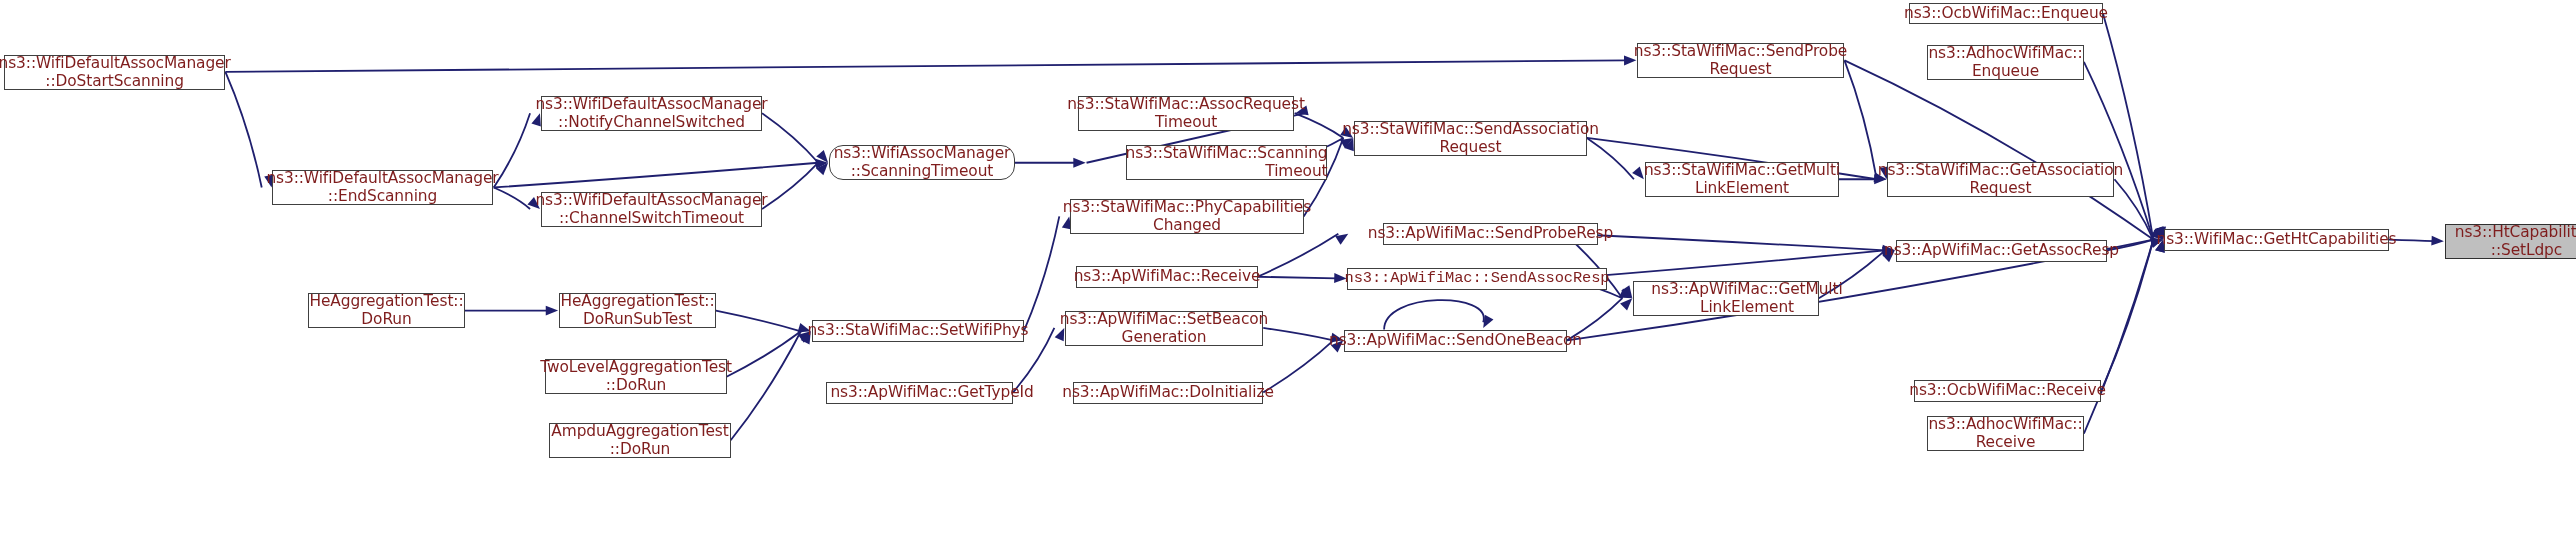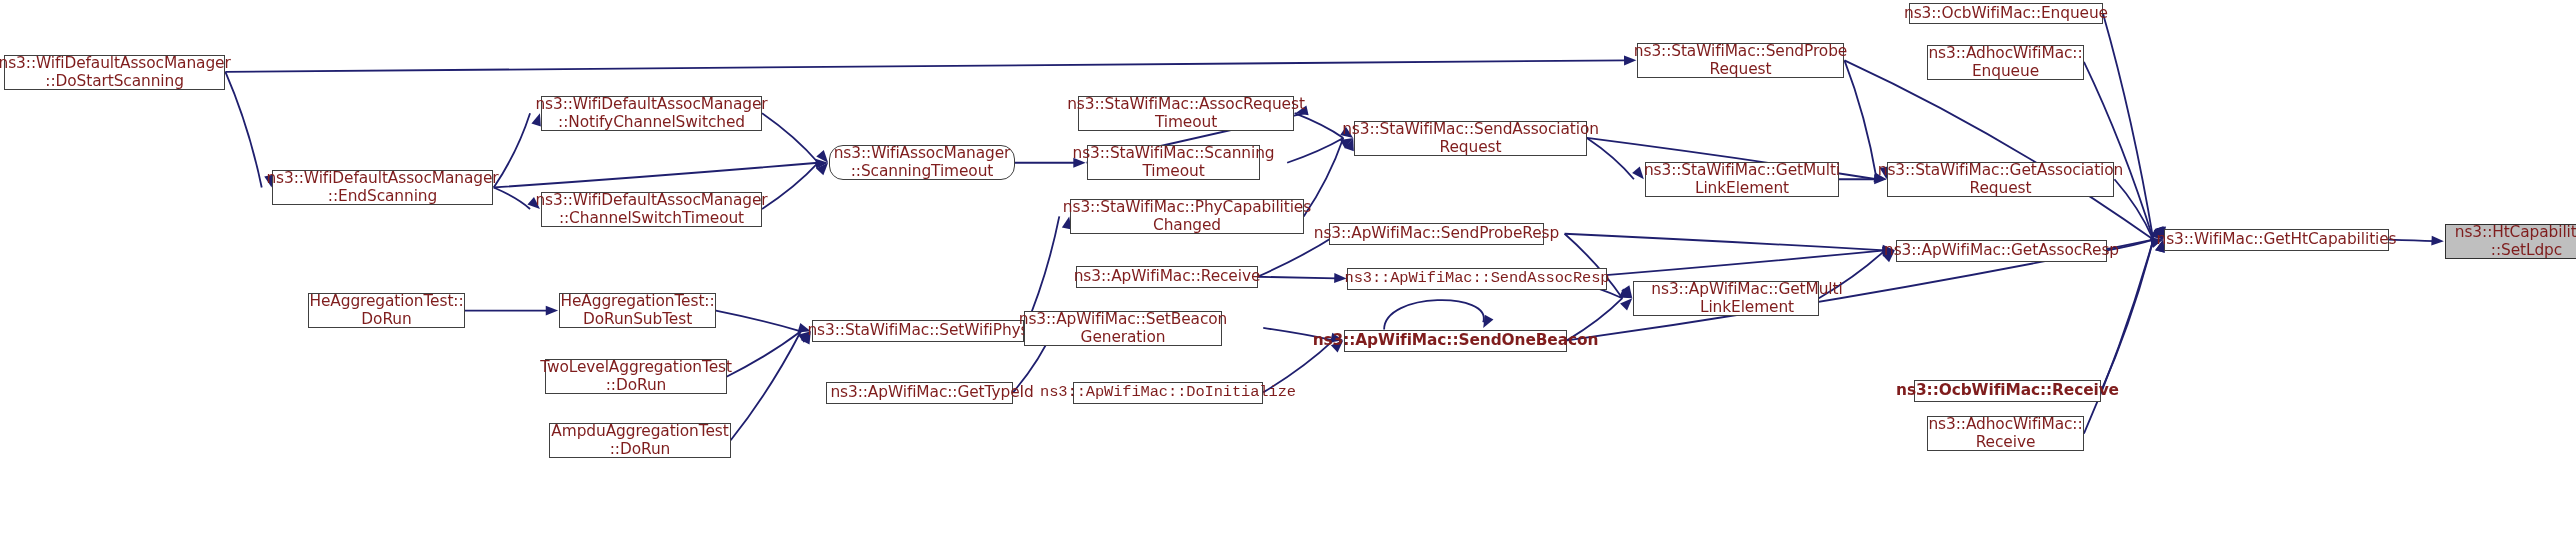--- a/index.html
+++ b/index.html
@@ -149,21 +149,21 @@
       <div class="gnode" style="left: 272px; top: 170px; width: 221px; height: 35px;">ns3::WifiDefaultAssocManager
 ::EndScanning</div>
       <div class="gnode" style="left: 541px; top: 96px; width: 221px; height: 35px;">ns3::WifiDefaultAssocManager
 ::NotifyChannelSwitched</div>
       <div class="gnode" style="left: 541px; top: 192px; width: 221px; height: 35px;">ns3::WifiDefaultAssocManager
 ::ChannelSwitchTimeout</div>
       <div class="gnode" style="left: 829px; top: 145px; width: 186px; height: 35px; border-radius: 14px;">ns3::WifiAssocManager
 ::ScanningTimeout</div>
       <div class="gnode" style="left: 1078px; top: 96px; width: 216px; height: 35px;">ns3::StaWifiMac::AssocRequest
 Timeout</div>
-      <div class="gnode" style="left: 1087px; top: 145px; width: 173px; height: 35px;">ns3::StaWifiMac::Scanning
+      <div class="gnode" style="left: 1126px; top: 145px; width: 201px; height: 35px; text-align: right;">ns3::StaWifiMac::Scanning
 Timeout</div>
       <div class="gnode" style="left: 1070px; top: 199px; width: 234px; height: 35px;">ns3::StaWifiMac::PhyCapabilities
 Changed</div>
       <div class="gnode" style="left: 1354px; top: 121px; width: 233px; height: 35px;">ns3::StaWifiMac::SendAssociation
 Request</div>
       <div class="gnode" style="left: 1637px; top: 43px; width: 207px; height: 35px;">ns3::StaWifiMac::SendProbe
 Request</div>
       <div class="gnode" style="left: 1645px; top: 162px; width: 194px; height: 35px;">ns3::StaWifiMac::GetMulti
 LinkElement</div>
       <div class="gnode" style="left: 1887px; top: 162px; width: 227px; height: 35px;">ns3::StaWifiMac::GetAssociation
@@ -178,27 +178,27 @@
 DoRun</div>
       <div class="gnode" style="left: 559px; top: 293px; width: 157px; height: 35px;">HeAggregationTest::
 DoRunSubTest</div>
       <div class="gnode" style="left: 545px; top: 359px; width: 182px; height: 35px;">TwoLevelAggregationTest
 ::DoRun</div>
       <div class="gnode" style="left: 549px; top: 423px; width: 182px; height: 35px;">AmpduAggregationTest
 ::DoRun</div>
       <div class="gnode" style="left: 812px; top: 320px; width: 212px; height: 21.5px;">ns3::StaWifiMac::SetWifiPhys</div>
       <div class="gnode" style="left: 826px; top: 382px; width: 187px; height: 21.5px; padding-left: 28px;">ns3::ApWifiMac::GetTypeId</div>
       <div class="gnode" style="left: 1076px; top: 266px; width: 182px; height: 21.5px;">ns3::ApWifiMac::Receive</div>
-      <div class="gnode" style="left: 1024px; top: 311px; width: 198px; height: 35px;">ns3::ApWifiMac::SetBeacon
+      <div class="gnode" style="left: 1065px; top: 311px; width: 198px; height: 35px;">ns3::ApWifiMac::SetBeacon
 Generation</div>
-      <div class="gnode" style="left: 1073px; top: 382px; width: 190px; height: 21.5px; font-family: Liberation Mono, monospace;">ns3::ApWifiMac::DoInitialize</div>
-      <div class="gnode" style="left: 1329px; top: 223px; width: 215px; height: 21.5px;">ns3::ApWifiMac::SendProbeResp</div>
+      <div class="gnode" style="left: 1073px; top: 382px; width: 190px; height: 21.5px;">ns3::ApWifiMac::DoInitialize</div>
+      <div class="gnode" style="left: 1383px; top: 223px; width: 215px; height: 21.5px;">ns3::ApWifiMac::SendProbeResp</div>
       <div class="gnode" style="left: 1347px; top: 268px; width: 260px; height: 21.5px; font-family: Liberation Mono, monospace;">ns3::ApWifiMac::SendAssocResp</div>
-      <div class="gnode" style="left: 1344px; top: 330px; width: 223px; height: 21.5px; font-weight: bold;">ns3::ApWifiMac::SendOneBeacon</div>
+      <div class="gnode" style="left: 1344px; top: 330px; width: 223px; height: 21.5px;">ns3::ApWifiMac::SendOneBeacon</div>
       <div class="gnode" style="left: 1633px; top: 281px; width: 186px; height: 35px; padding-left: 45px;">ns3::ApWifiMac::GetMulti
 LinkElement</div>
       <div class="gnode" style="left: 1896px; top: 240px; width: 211px; height: 21.5px;">ns3::ApWifiMac::GetAssocResp</div>
-      <div class="gnode" style="left: 1914px; top: 380px; width: 187px; height: 21.5px; font-weight: bold;">ns3::OcbWifiMac::Receive</div>
+      <div class="gnode" style="left: 1914px; top: 380px; width: 187px; height: 21.5px;">ns3::OcbWifiMac::Receive</div>
       <div class="gnode" style="left: 1927px; top: 416px; width: 157px; height: 35px;">ns3::AdhocWifiMac::
 Receive</div>
     </div>
 </div>
 
 
 </body></html>

